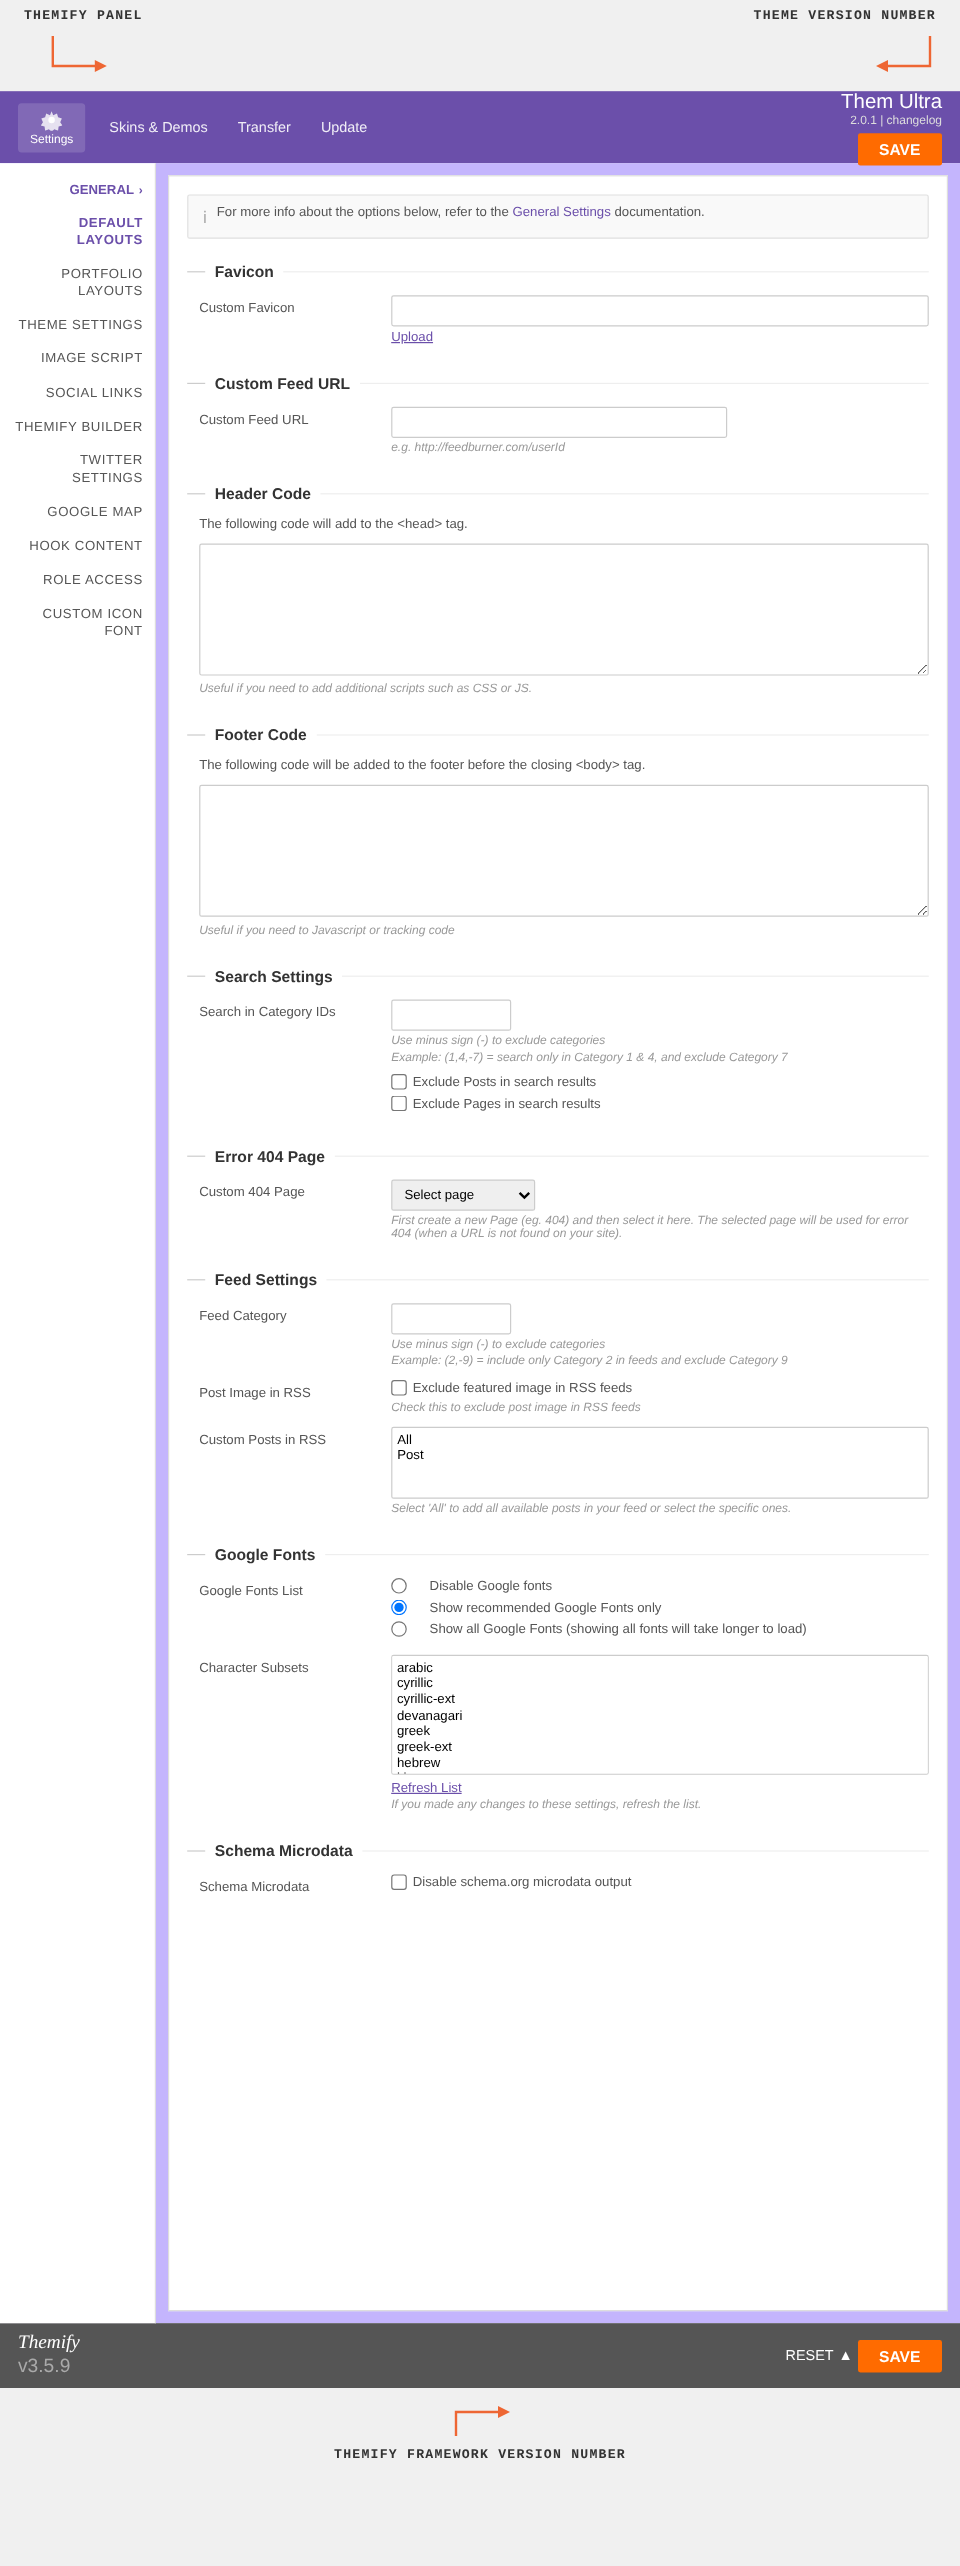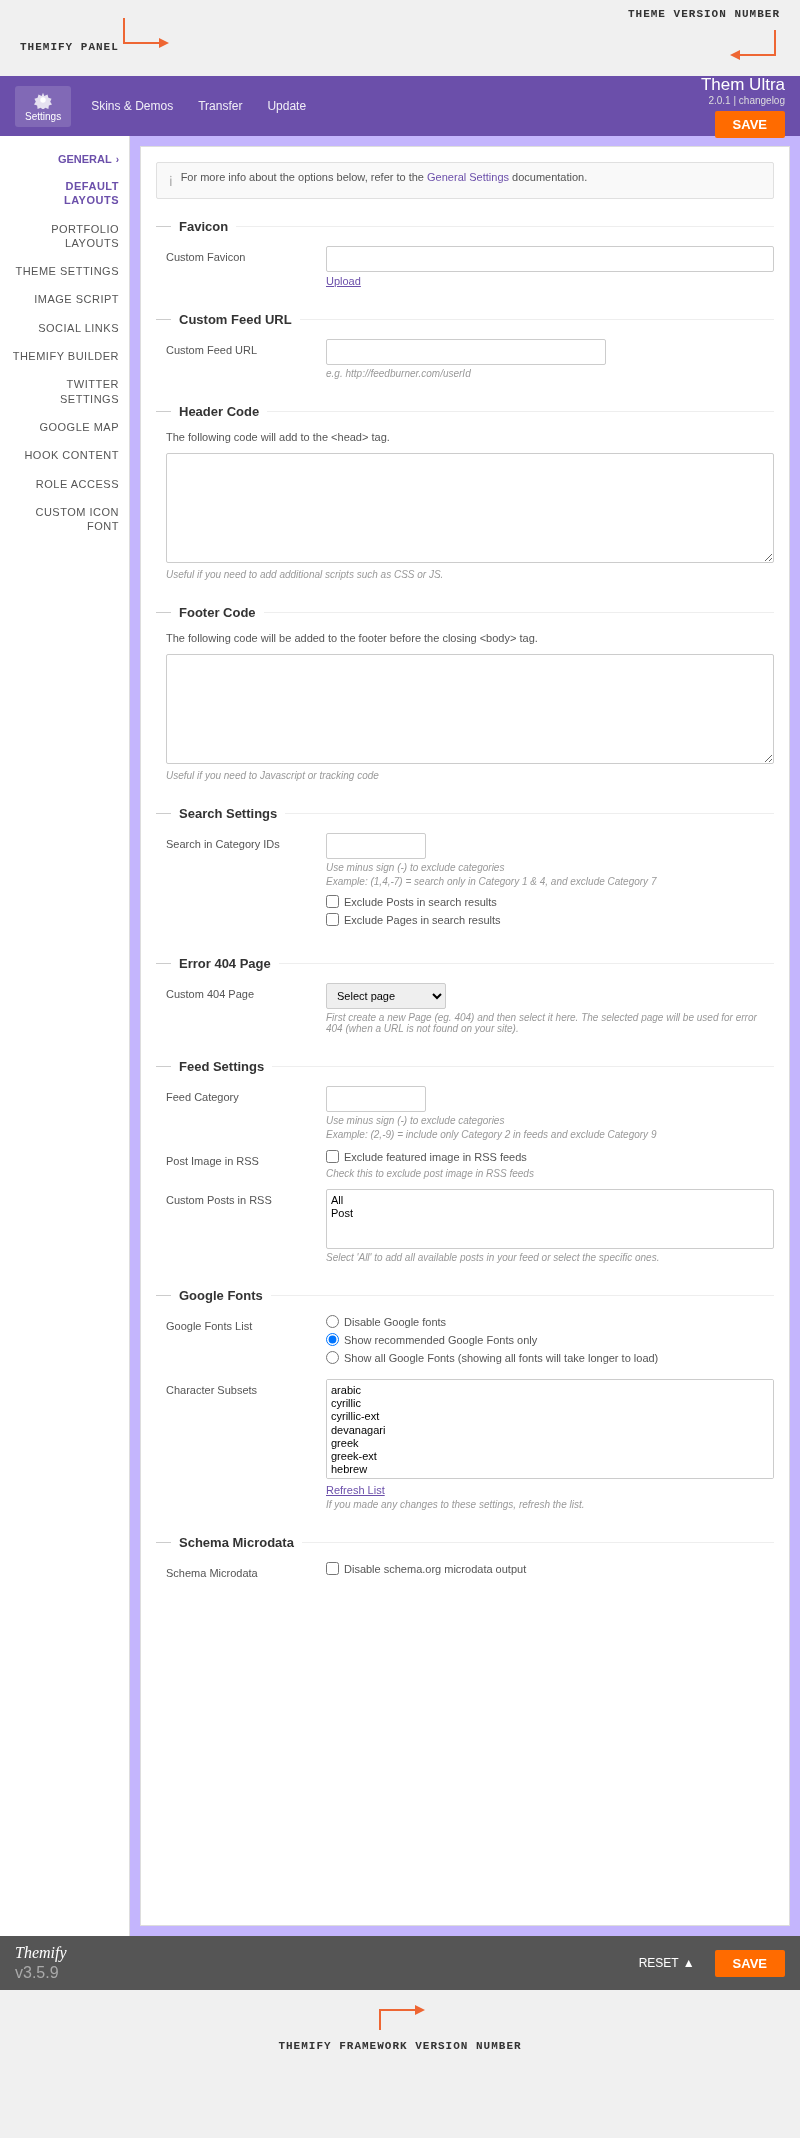--- a/index.html
+++ b/index.html
@@ -52,47 +52,47 @@
     .checkbox-row { display: flex; align-items: center; gap: 5px; margin-bottom: 5px; font-size: 11px; color: #555; }
     .checkbox-row input[type="checkbox"] { margin: 0; }
 
     
     .form-select { border: 1px solid #ccc; padding: 4px 6px; font-size: 11px; border-radius: 2px; height: 26px; min-width: 120px; }
 
     
     .form-listbox { border: 1px solid #ccc; padding: 4px; font-size: 11px; border-radius: 2px; width: 100%; height: 60px; }
 
     
-    .radio-row { display: flex; align-items: center; gap: 5px; margin-bottom: 5px; font-size: 11px; color: #555; }
+    .radio-row { display: flex; align-items: center; gap: 19px; margin-bottom: 5px; font-size: 11px; color: #555; }
     .radio-row input[type="radio"] { margin: 0; }
 
     
     .char-listbox { border: 1px solid #ccc; padding: 4px; font-size: 11px; border-radius: 2px; width: 100%; height: 100px; }
 
     
     .refresh-link { color: #6b4faa; font-size: 11px; cursor: pointer; display: block; margin-top: 5px; }
 
     
     .footer { background: #555; display: flex; align-items: center; justify-content: space-between; padding: 8px 15px; }
     .footer-logo { color: white; font-size: 16px; font-style: italic; font-family: Georgia, serif; }
     .footer-version { color: #aaa; font-size: 16px; margin-top: 2px; }
-    .footer-actions { display: flex; align-items: center; gap: 20px; }
+    .footer-actions { display: flex; align-items: center; gap: 4px; }
     .reset-btn { background: transparent; color: white; border: none; font-size: 12px; cursor: pointer; display: flex; align-items: center; gap: 4px; }
     .save-btn-footer { background: #ff6b00; color: white; border: none; padding: 6px 18px; font-size: 13px; font-weight: bold; cursor: pointer; border-radius: 2px; }
 
     .section-description { font-size: 11px; color: #555; margin-bottom: 10px; padding-left: 10px; }
 
     
     .feed-url-input { width: 280px; }
   </style>
 </head>
 <body>
 
 <div style="background:#f0f0f0; padding: 8px 20px; display:flex; justify-content:space-between; align-items:flex-start;">
-  <div style="display:flex; flex-direction:row; align-items:flex-end;">
+  <div style="display:flex; flex-direction:column; align-items:center;">
     <span style="font-family:'Courier New',monospace; font-size:11px; font-weight:bold; letter-spacing:1px; color:#333;">THEMIFY PANEL</span>
     <div style="display:flex; align-items:flex-start; margin-top:5px;">
       <svg width="60" height="40" viewBox="0 0 60 40">
         <path d="M 5 5 L 5 30 L 45 30" stroke="#e63" stroke-width="2" fill="none"></path>
         <polygon points="40,25 50,30 40,35" fill="#e63"></polygon>
       </svg>
     </div>
   </div>
   <div style="display:flex; flex-direction:column; align-items:flex-end;">
     <span style="font-family:'Courier New',monospace; font-size:11px; font-weight:bold; letter-spacing:1px; color:#333;">THEME VERSION NUMBER</span>

